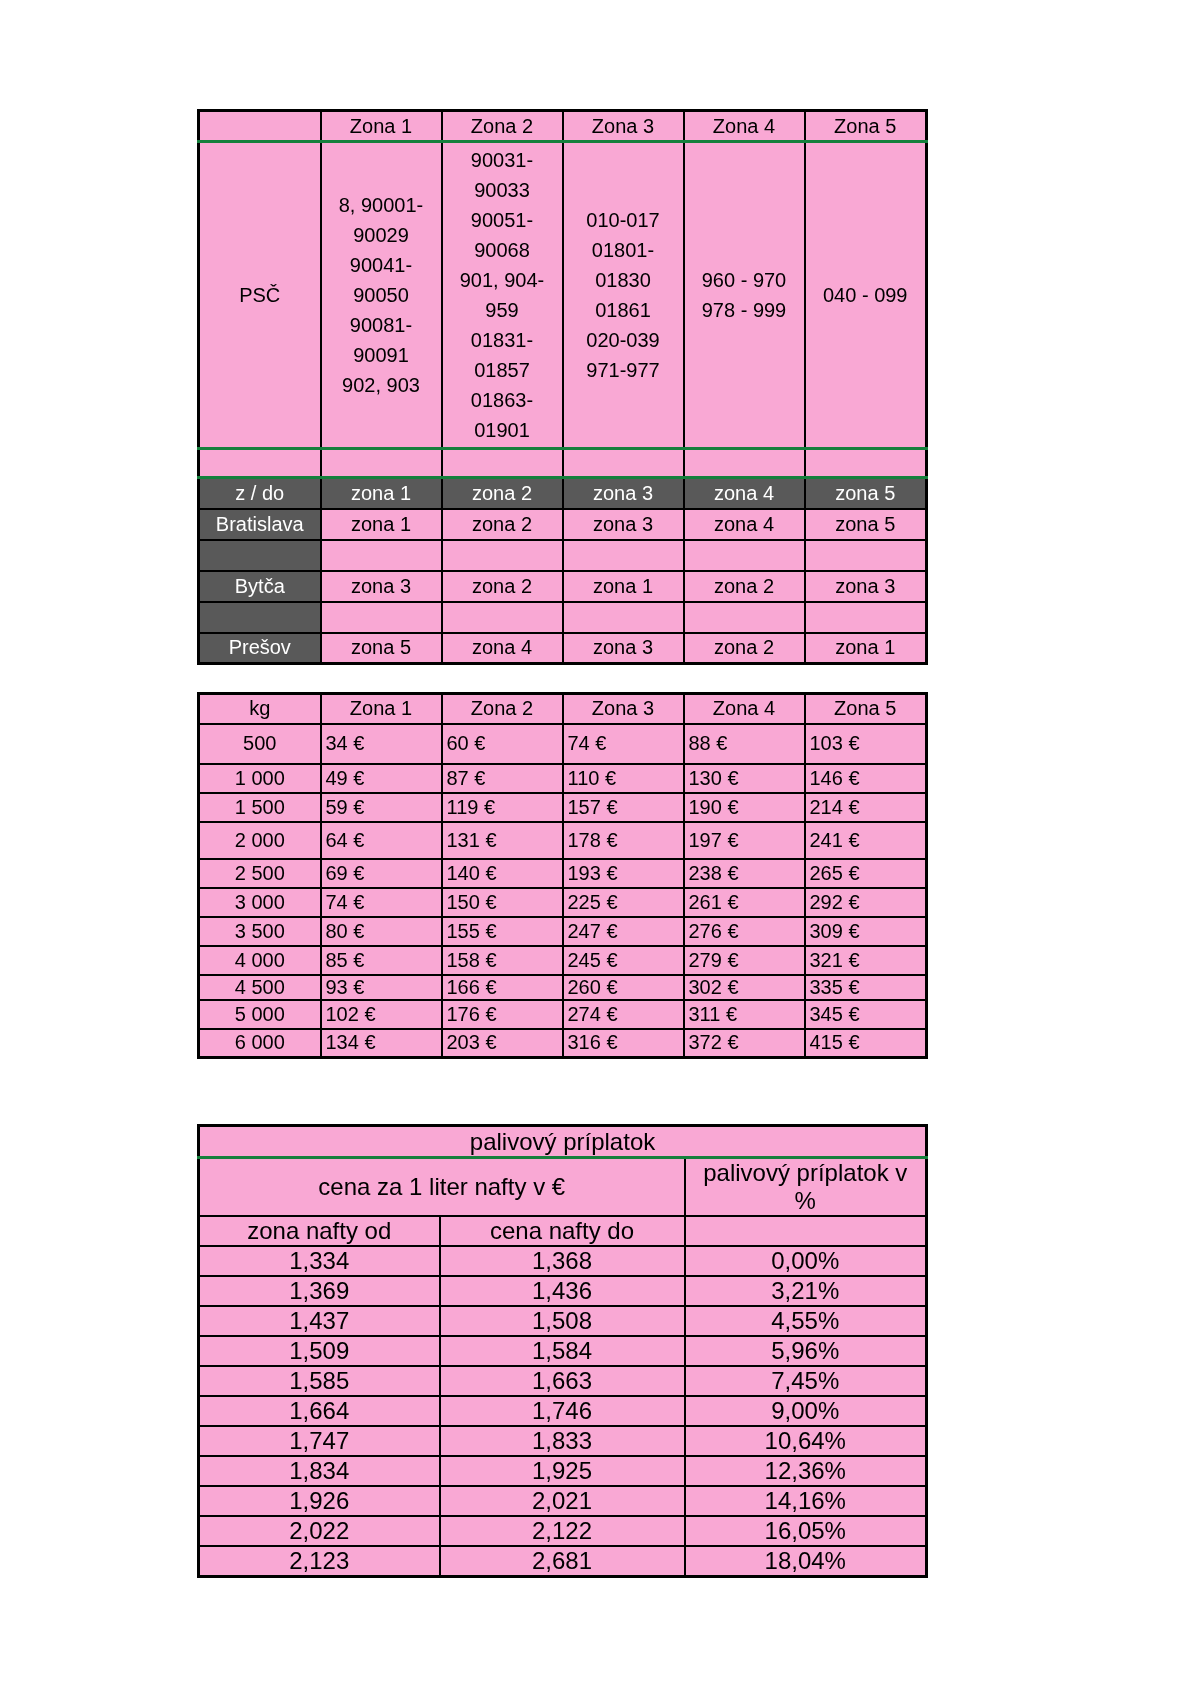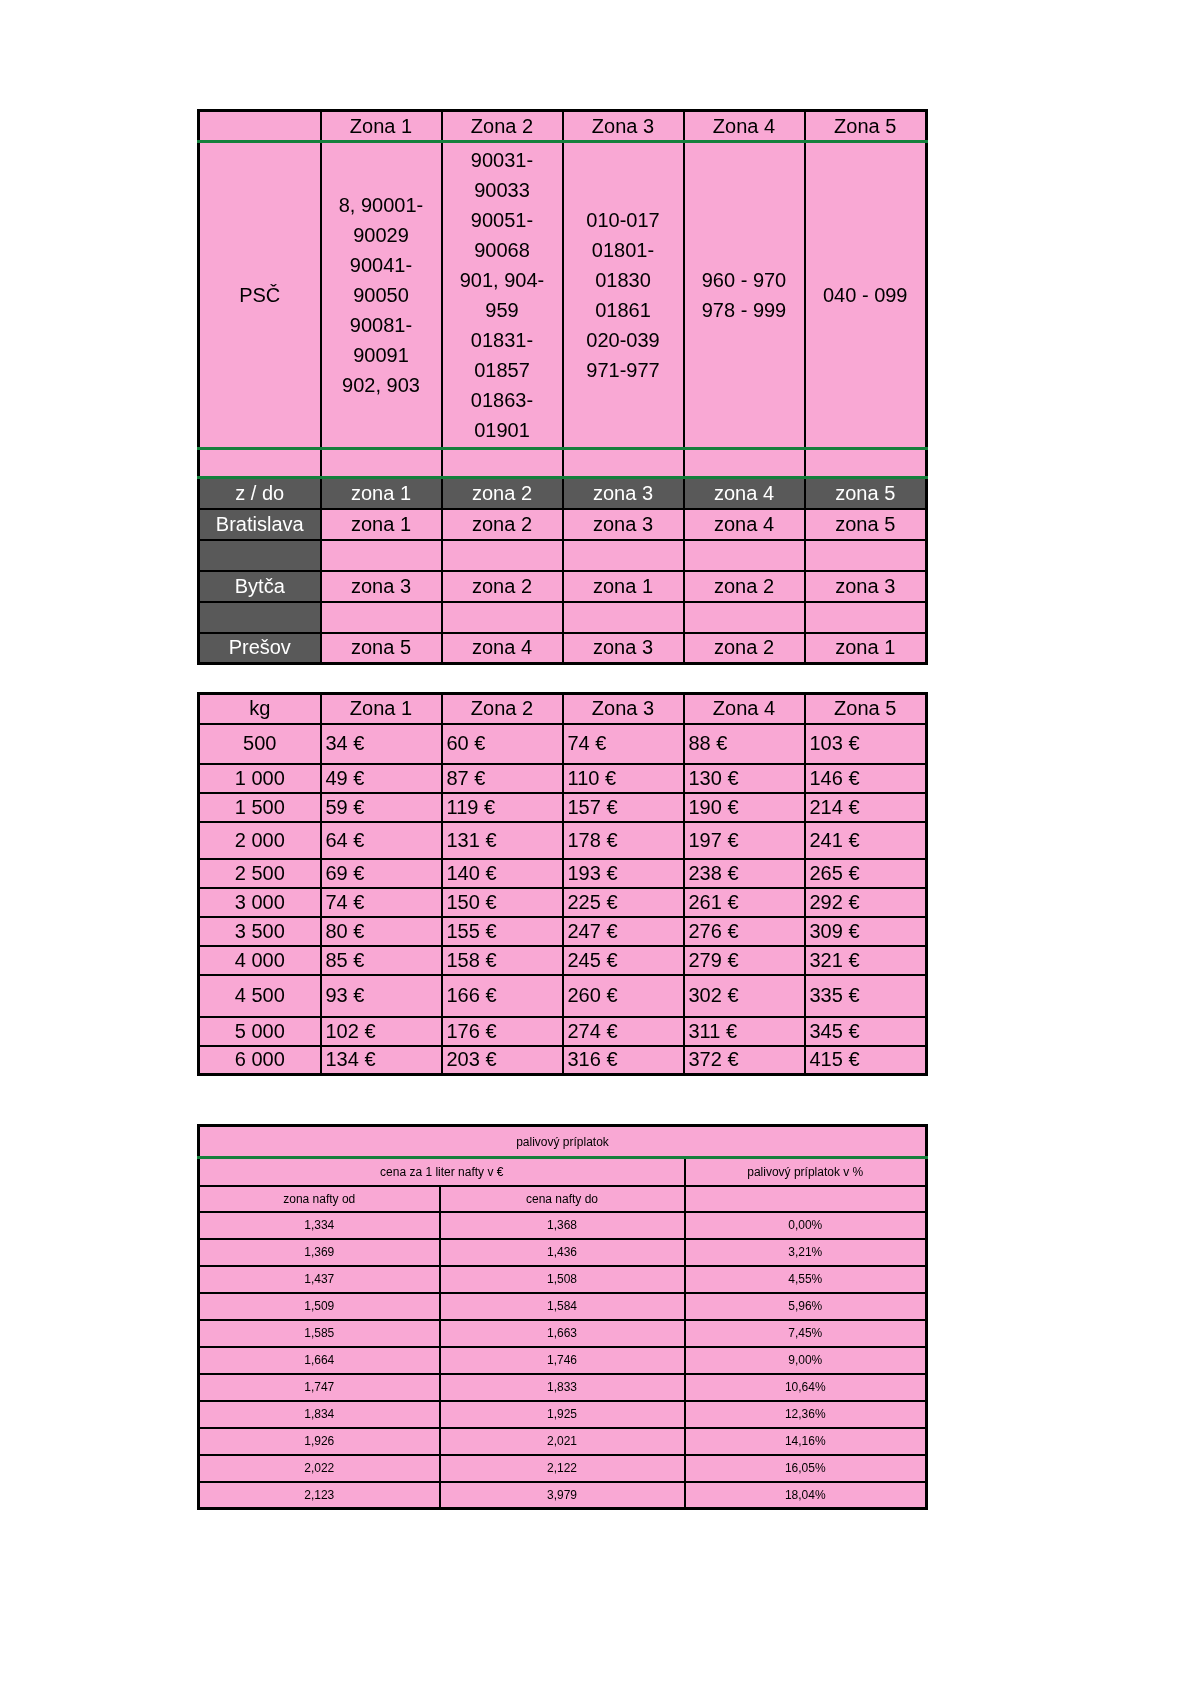--- a/index.html
+++ b/index.html
@@ -29,21 +29,21 @@
   
   #tableA{top:109px;width:728px;}
   #tableA .psc-cell{white-space:pre-line;line-height:30px;font-size:20px;}
   .thick-top td{border-top:3px solid #15803d;}
   .gray{background:#595959;color:#ffffff;}
   
   #tableB{top:692px;width:728px;padding-left:35px;}
   #tableB td.num{text-align:left;padding-right:9px;}
   
   #tableC{top:1124px;width:728px;}
-  #tableC td{font-size:12px;}
+  #tableC td{font-size:24px;}
 </style>
 </head>
 <body>
 
 <div class="sheet">
 
   <table id="tableA">
     <colgroup>
       <col style="width:122px">
         <col style="width:121px">
@@ -242,21 +242,21 @@
 
         <tr style="height:29px">
           <td>4 000</td>
           <td class="num">85 €</td>
           <td class="num">158 €</td>
           <td class="num">245 €</td>
           <td class="num">279 €</td>
           <td class="num">321 €</td>
         </tr>
 
-        <tr style="height:42px">
+        <tr style="height:25px">
           <td>4 500</td>
           <td class="num">93 €</td>
           <td class="num">166 €</td>
           <td class="num">260 €</td>
           <td class="num">302 €</td>
           <td class="num">335 €</td>
         </tr>
 
         <tr style="height:29px">
           <td>5 000</td>
@@ -356,19 +356,19 @@
         </tr>
 
         <tr style="height:27px">
           <td>2,022</td>
           <td>2,122</td>
           <td>16,05%</td>
         </tr>
 
         <tr style="height:27px">
           <td>2,123</td>
-          <td>3,979</td>
+          <td>2,681</td>
           <td>18,04%</td>
         </tr>
       </tbody>
   </table>
 
 </div>
 
 </body></html>

